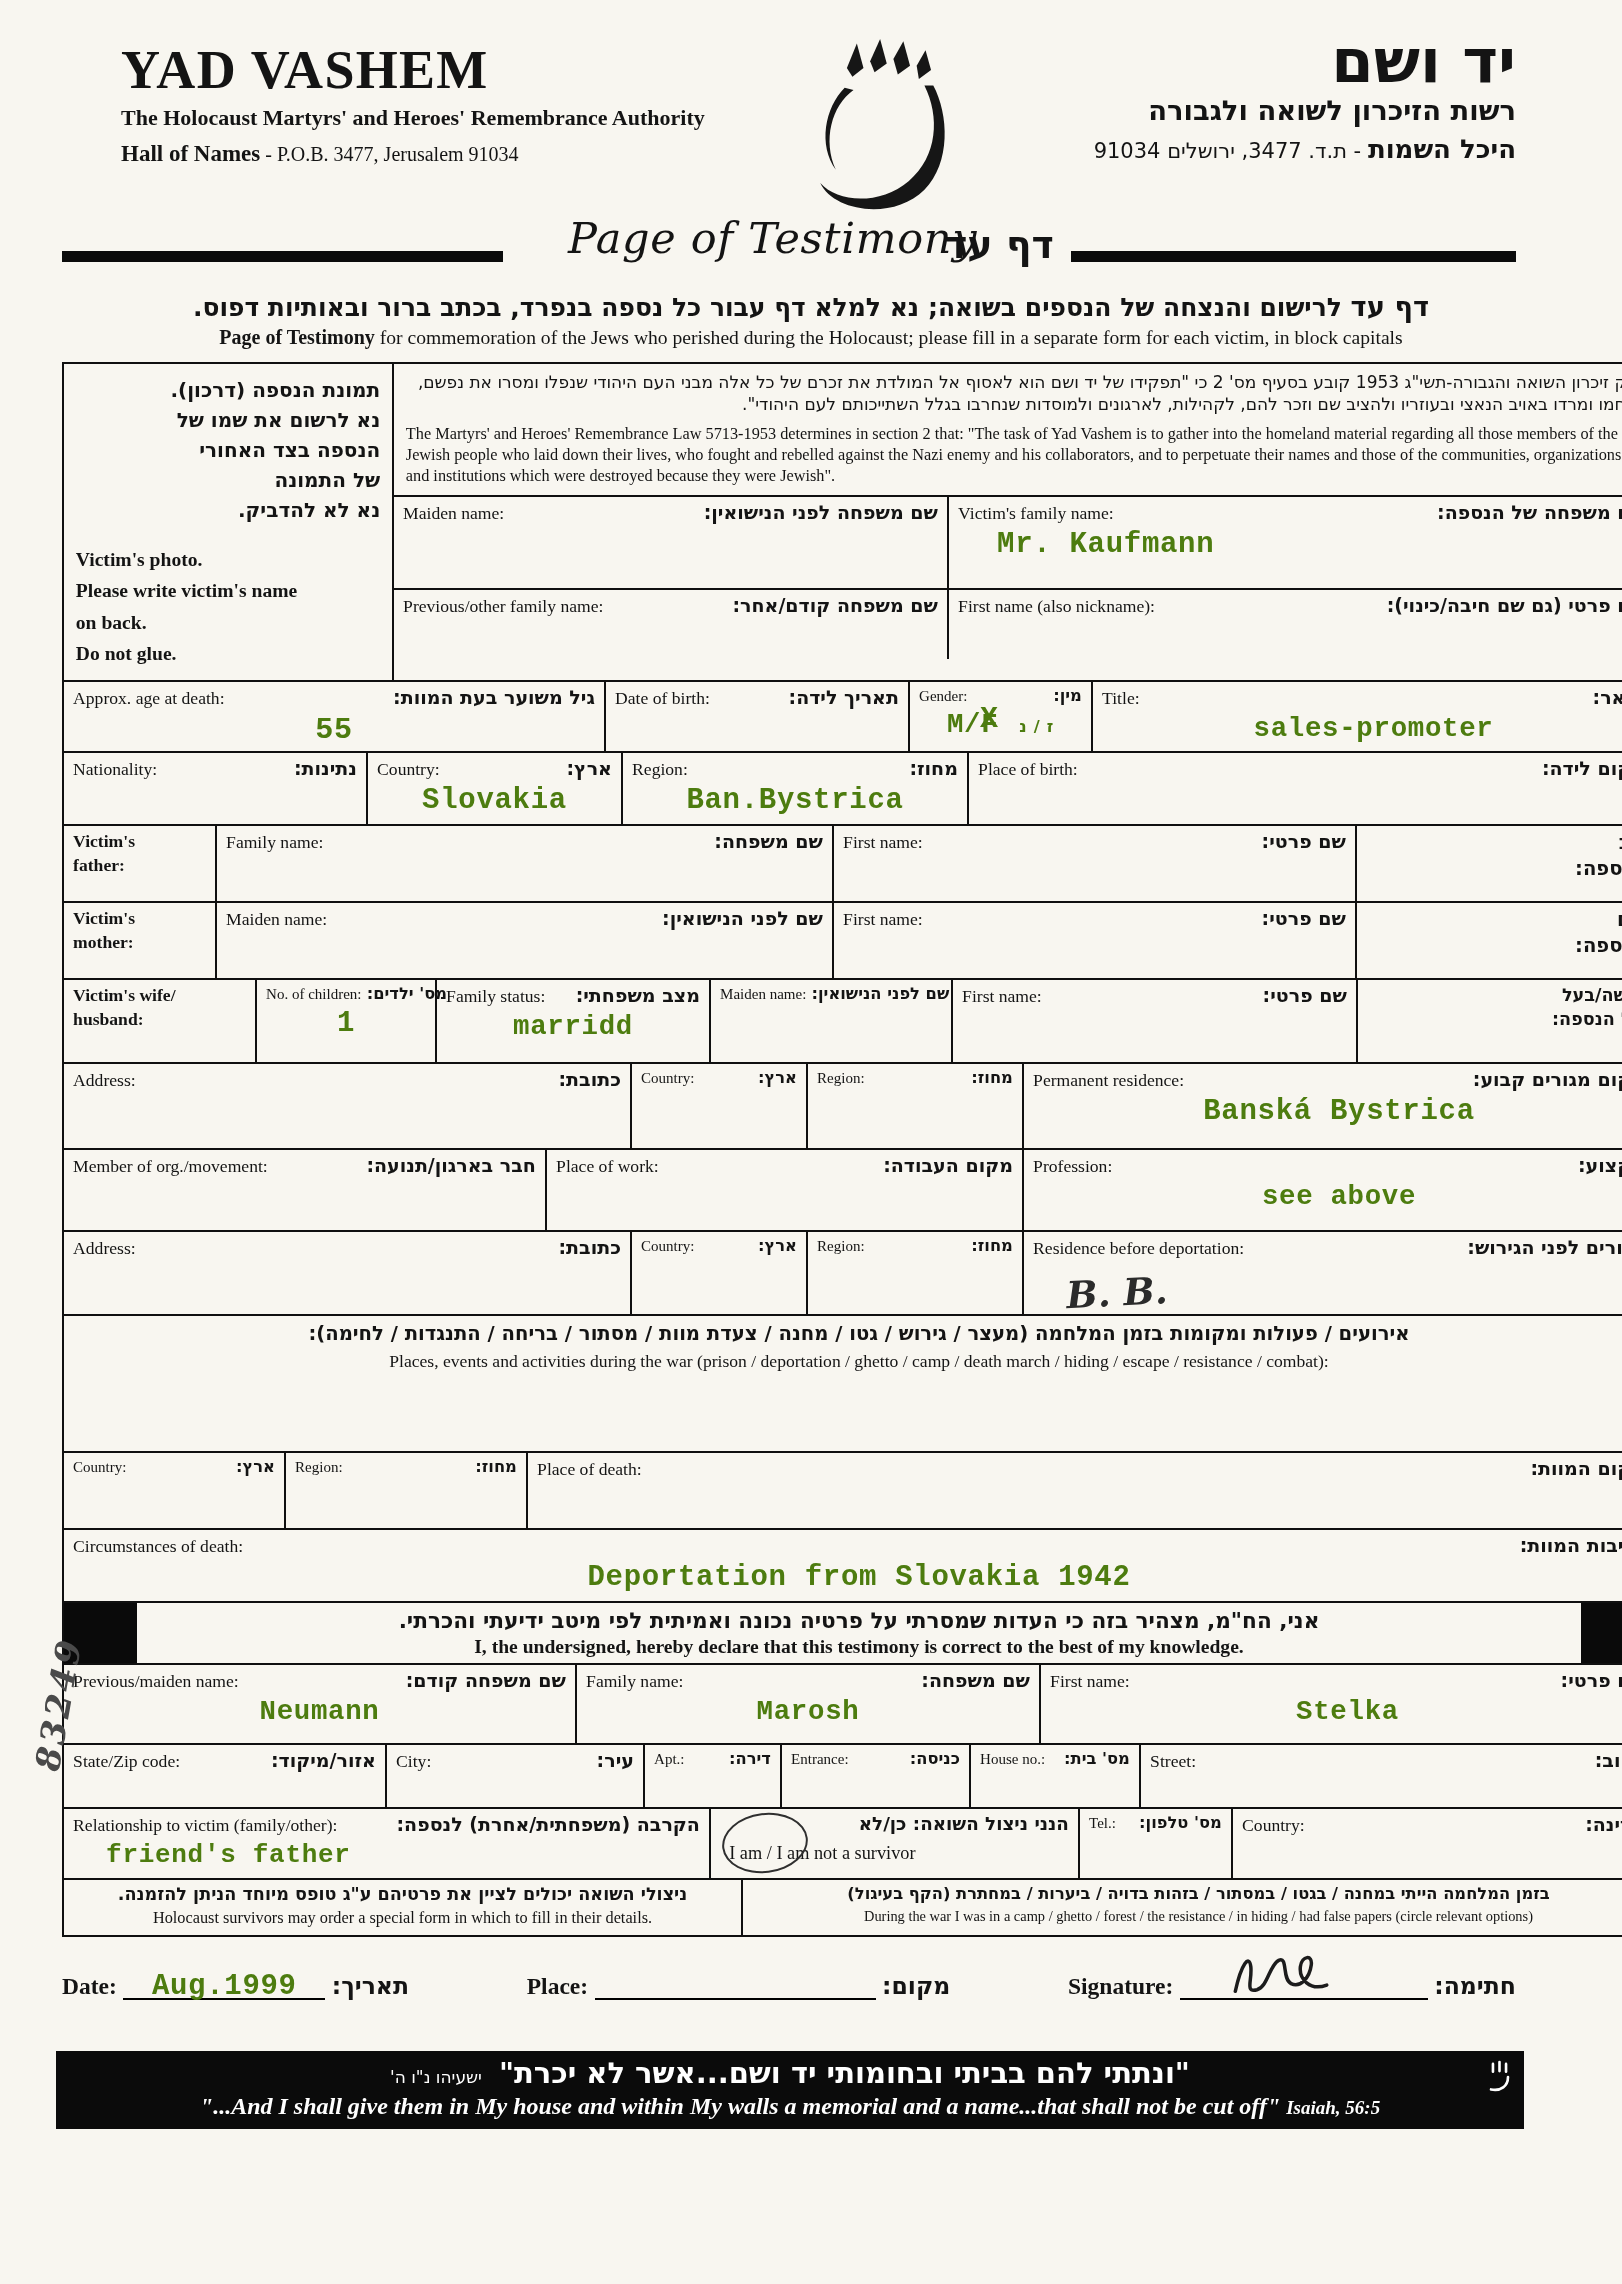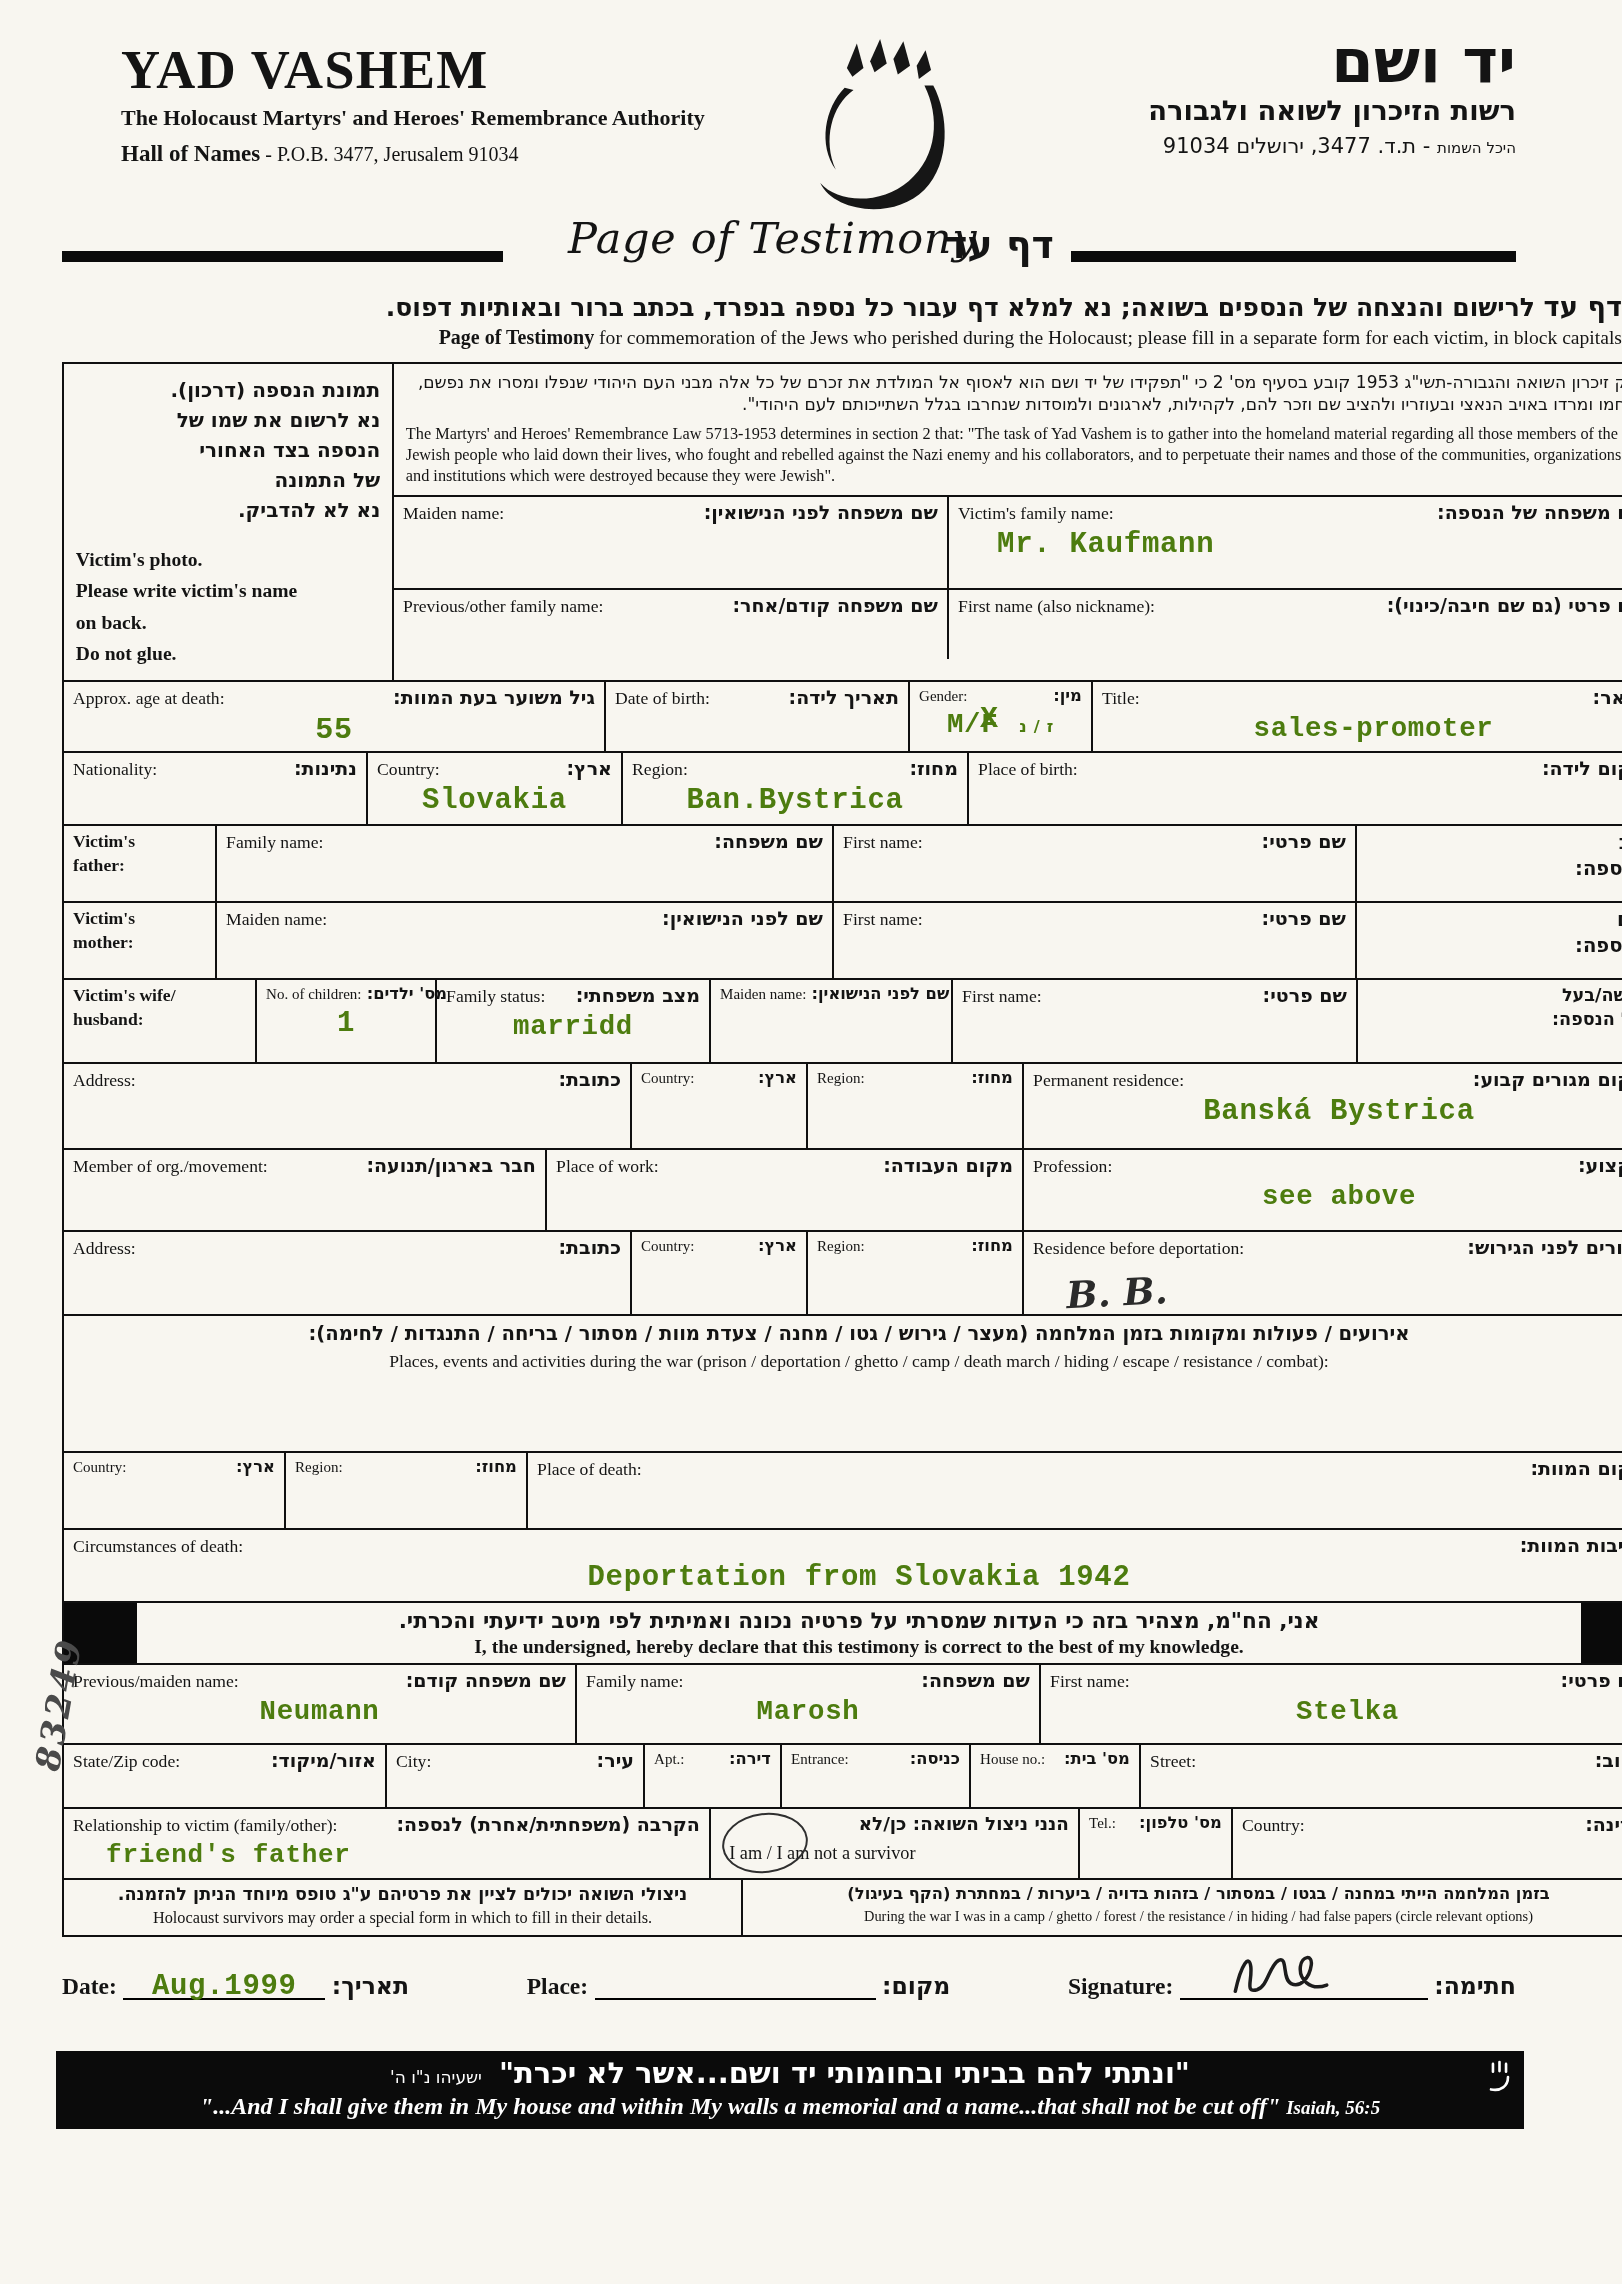--- a/index.html
+++ b/index.html
@@ -13,28 +13,28 @@
 .hdr-left{position:absolute;left:121px;top:43px}
 .brand-en{font-size:54px;font-weight:bold;letter-spacing:1.3px;line-height:1}
 .auth-en{font-size:22px;font-weight:bold;margin-top:7.8px}
 .hall-en{font-size:20px;margin-top:10.5px}
 .hall-en .hn{font-weight:bold;font-size:23px}
 .biglogo{position:absolute;left:807px;top:30px;width:144px;height:191px}
 .hdr-right{position:absolute;right:106px;top:30px;text-align:right}
 .brand-he{font-size:61px;line-height:1}
 .auth-he{font-size:27.4px;margin-top:3.9px}
 .hall-he{font-size:21px;margin-top:7.8px;font-weight:normal;font-family:"DejaVu Sans",sans-serif;direction:rtl}
-.hall-he .hn{font-size:15px;font-weight:normal}
+.hall-he .hn{font-size:26px;font-weight:bold}
 
 .titleband{position:absolute;left:62px;top:222px;width:1454px;height:55px}
 .bar{position:absolute;top:29px;height:10.5px;background:#0b0b0b}
 .pot-en{position:absolute;left:506px;top:-9.1px;font-size:43px;font-style:italic;font-family:"DejaVu Serif",serif;letter-spacing:0.7px;white-space:nowrap}
 .pot-he{position:absolute;left:883px;top:1.3px;font-size:38px}
 
-.intro{position:absolute;left:0;top:291px;width:1622px;text-align:right}
+.intro{position:absolute;left:0;top:291px;width:1622px;text-align:center}
 .intro-he{font-size:25px}
 .intro-he .lead{font-size:27.4px}
 .intro-en{font-size:19.6px;margin-top:3.9px}
 .intro-en .lead{font-weight:bold;font-size:20px}
 
 .form{position:absolute;left:62px;top:362px;width:1594px;border:2.6px solid #101010}
 .row{display:flex;border-top:2px solid #101010}
 .topsec{display:flex}
 .c{border-right:2px solid #101010;padding:3.9px 9.1px;position:relative}
 .c.last{border-right:none;flex:1}

